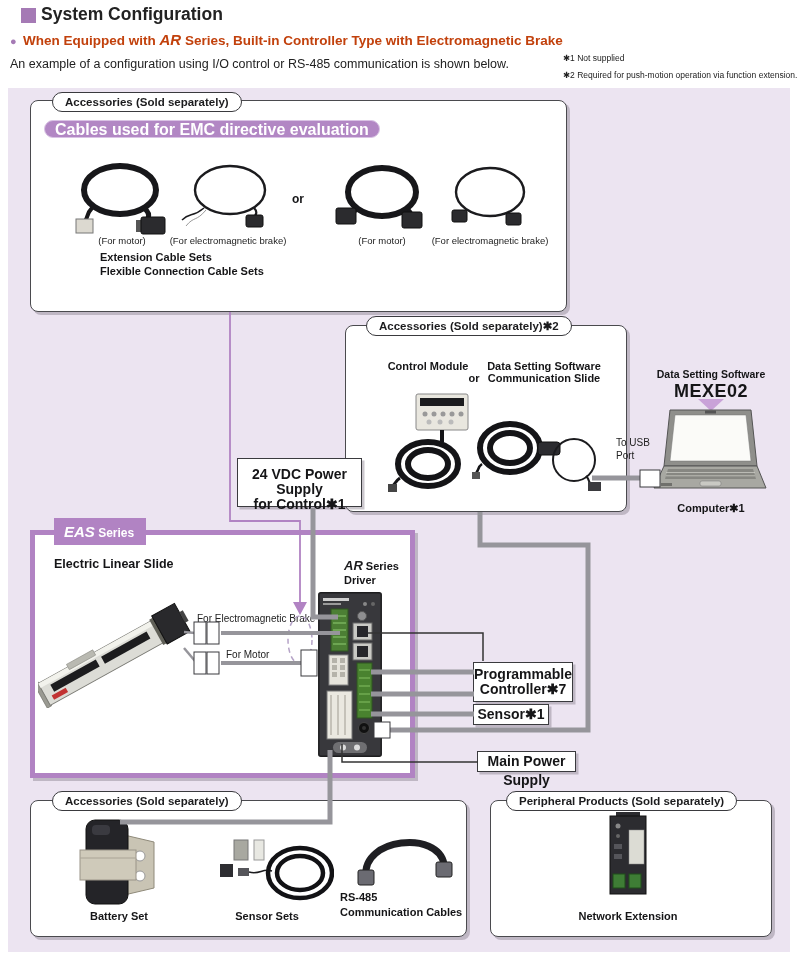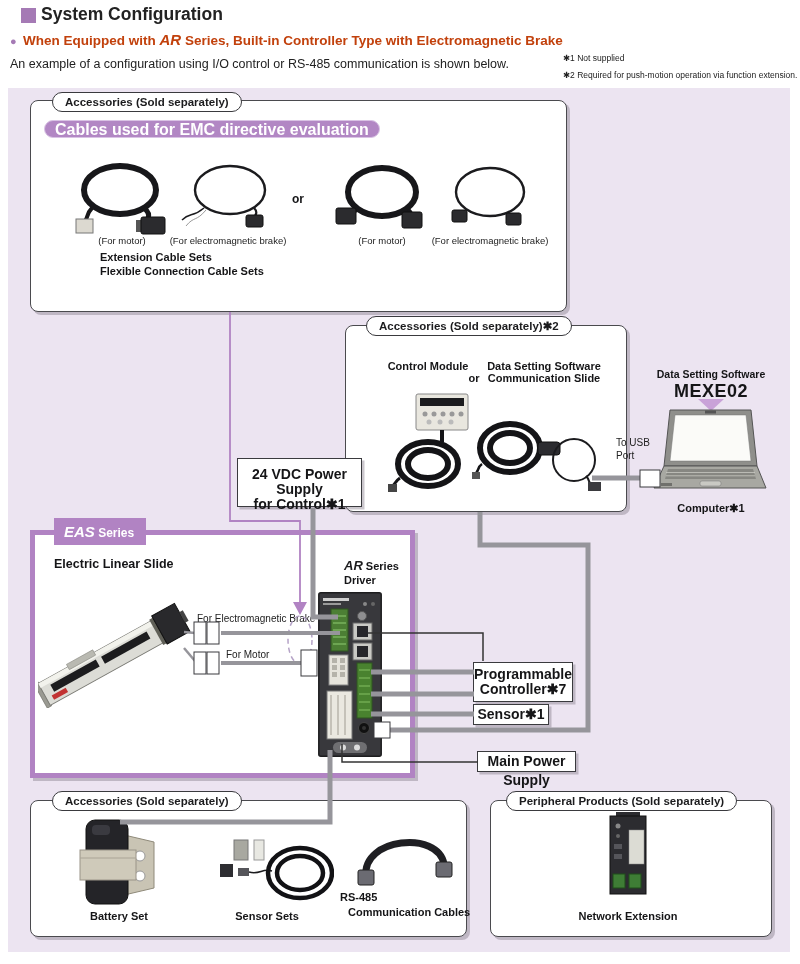--- a/index.html
+++ b/index.html
@@ -280,21 +280,21 @@
   <div class="abs blbl" style="left:212px;top:910px;width:110px;text-align:center;z-index:4">Sensor Sets</div>
 
   <div class="abs" style="left:352px;top:826px;width:104px;height:62px;z-index:4">
     <svg width="104" height="62" viewBox="0 0 104 62">
       <path d="M14,50 C10,12 86,4 92,38" fill="none" stroke="#1f1f23" stroke-width="7"></path>
       <rect x="6" y="44" width="16" height="15" rx="2" fill="#6b6b72" stroke="#222"></rect>
       <rect x="84" y="36" width="16" height="15" rx="2" fill="#6b6b72" stroke="#222"></rect>
     </svg>
   </div>
   <div class="abs blbl" style="left:340px;top:891px;z-index:4">RS-485</div>
-  <div class="abs blbl" style="left:348px;top:906px;z-index:4">Communication Cables</div>
+  <div class="abs blbl" style="left:340px;top:906px;z-index:4">Communication Cables</div>
 
   <div class="abs" style="left:596px;top:812px;width:64px;height:92px;z-index:4">
     <svg width="64" height="92" viewBox="0 0 64 92">
       <rect x="20" y="0" width="24" height="8" fill="#2c2c30"></rect>
       <rect x="14" y="4" width="36" height="78" fill="#2c2c30" stroke="#111"></rect>
       <rect x="33" y="18" width="15" height="34" fill="#dcdcd4" stroke="#888" stroke-width=".5"></rect>
       <circle cx="22" cy="14" r="2.5" fill="#888"></circle>
       <circle cx="22" cy="24" r="2" fill="#666"></circle>
       <rect x="18" y="32" width="8" height="5" fill="#55555a"></rect>
       <rect x="18" y="42" width="8" height="5" fill="#55555a"></rect>

